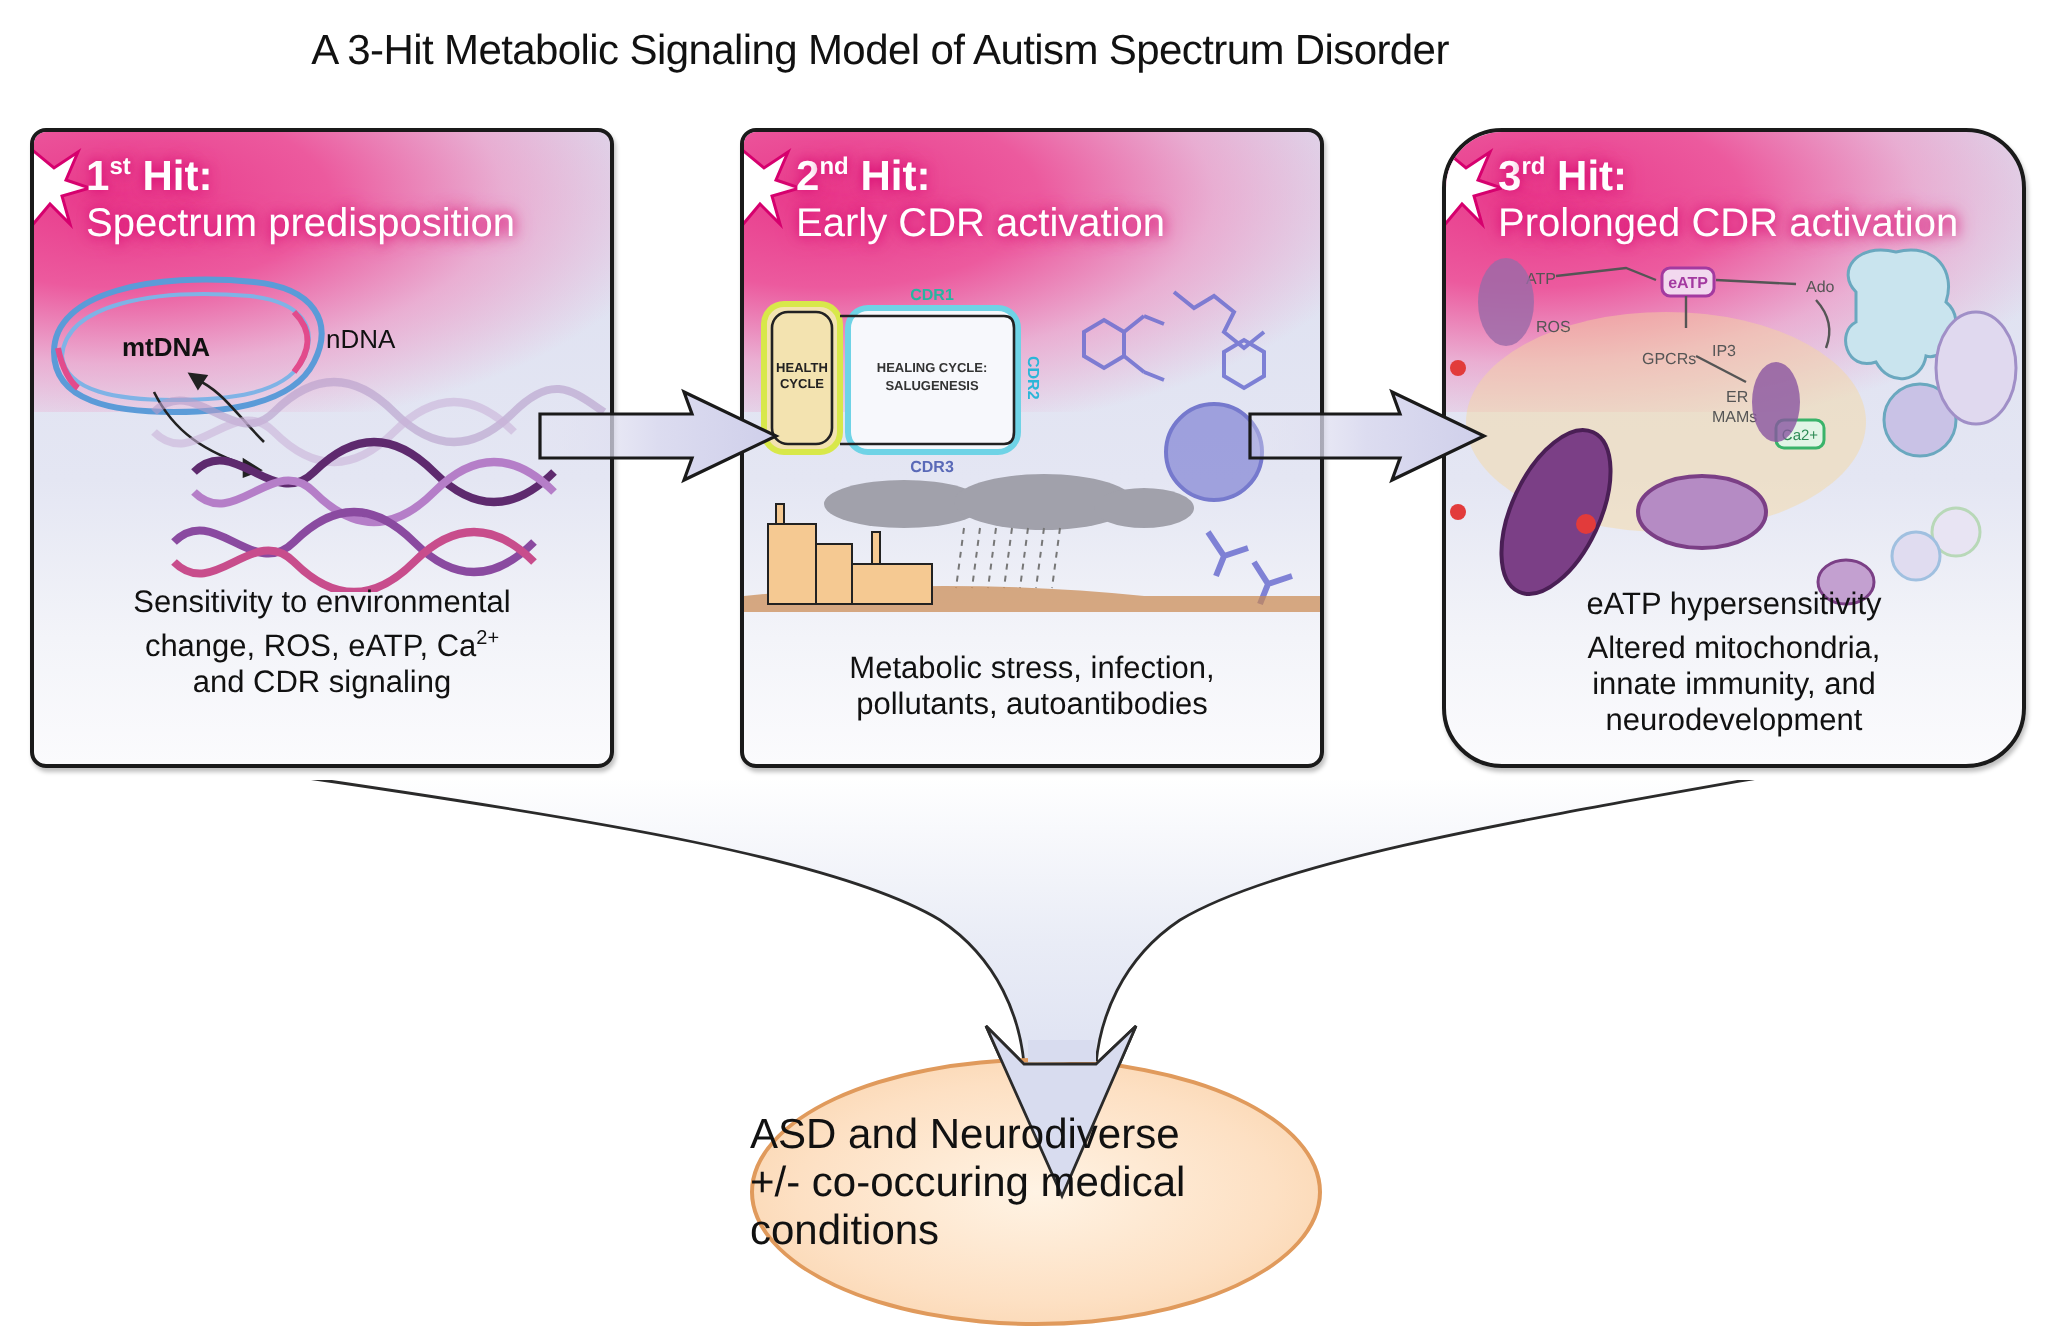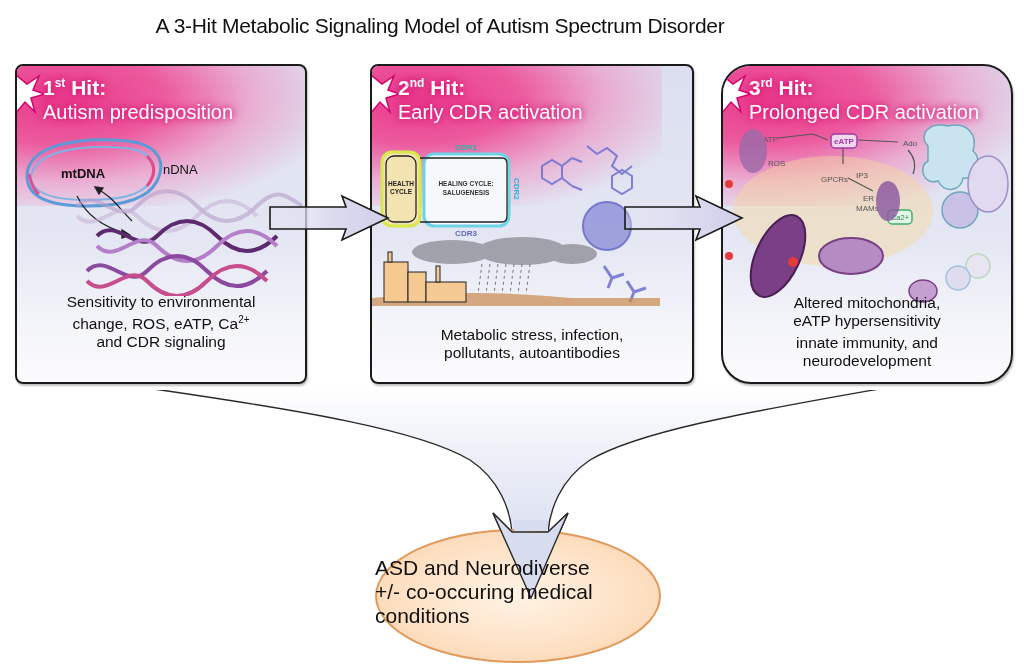--- a/index.html
+++ b/index.html
@@ -2,21 +2,21 @@
 <html><head>
 <meta charset="utf-8">
 <style>
   html,body{margin:0;padding:0;background:#fff;}
   body{width:1024px;height:667px;position:relative;overflow:hidden;font-family:"Liberation Sans",sans-serif;}
   .title{position:absolute;left:0;top:14px;width:880px;text-align:center;font-size:21px;color:#111;letter-spacing:-0.3px;}
   .panel{position:absolute;top:64px;width:288px;height:316px;border:2px solid #1a1a1a;border-radius:8px;overflow:hidden;
     background:linear-gradient(180deg,#dcdff0 0%,#e4e6f3 55%,#f3f4f9 80%,#fbfbfd 100%);box-shadow:1px 2px 2px rgba(0,0,0,0.25);}
   .panel .glow{position:absolute;left:-40px;top:-40px;width:330px;height:180px;
     background:radial-gradient(ellipse at 25% 40%,#e8388a 0%,#ec5a9e 30%,rgba(240,140,190,0.6) 55%,rgba(225,215,235,0) 80%);}
-  .p1{left:15px;} .p2{left:370px;padding-left:32px;} .p3{left:721px;border-radius:30px;}
+  .p1{left:15px;} .p2{left:370px;} .p3{left:721px;border-radius:30px;}
   .hit{position:absolute;left:26px;top:10px;color:#fff;font-weight:bold;font-size:21px;text-shadow:0 0 6px #d6006e,0 0 10px #e3388a;}
   .hit sup{font-size:12px;margin-top:46px;}
   .sub{position:absolute;left:26px;top:35px;color:#fff;font-size:20px;text-shadow:0 0 6px #d6006e,0 0 10px #e3388a;white-space:nowrap;}
   .burst{position:absolute;left:-2px;top:6px;}
   .caption{position:absolute;left:0;width:100%;text-align:center;font-size:15.5px;color:#111;line-height:18px;}
   .art{position:absolute;left:0;top:0;}
   .oval{position:absolute;left:375px;top:529px;width:282px;height:130px;border-radius:50%;
     background:radial-gradient(ellipse at center,#fff3e4 0%,#fde0c3 60%,#f8cfa5 100%);border:2px solid #e09a5c;}
   .oval-text{position:absolute;left:375px;top:556px;width:286px;text-align:left;font-size:21px;line-height:24px;color:#111;}
   .small{font-family:"Liberation Sans",sans-serif;font-weight:bold;}
@@ -51,21 +51,21 @@
 </div>
 
 <div class="panel p1">
   <div class="glow"></div>
   <svg class="burst" width="30" height="46" viewBox="0 0 30 46">
     <polygon points="0,2 12,12 24,4 18,18 30,22 16,26 20,40 10,30 0,42" fill="#fff" stroke="#d6006e" stroke-width="1.5"></polygon>
   </svg>
   <div class="hit">
     <span>1</span><sup>st</sup> <span>Hit:</span>
   </div>
-  <div class="sub">Autism predisposition</div>
+  <div class="sub">Spectrum predisposition</div>
 
   <svg class="art" width="288" height="230" style="top:0">
 
     <g fill="none" stroke-width="3">
       <path d="M10,110 C10,80 60,70 110,75 C140,78 150,95 140,115 C130,135 100,140 70,140 C40,140 10,135 10,110 Z" stroke="#5b9bd8"></path>
       <path d="M14,112 C16,86 60,78 108,82 C134,85 143,98 134,115 C124,131 98,134 70,134 C42,134 16,130 14,112 Z" stroke="#7fb3e6" stroke-width="2"></path>
       <path d="M130,90 C140,100 138,110 130,120" stroke="#e24b8c"></path>
       <path d="M12,108 C14,118 18,125 22,128" stroke="#e24b8c"></path>
     </g>
     <text x="44" y="112" font-size="13" font-weight="bold" fill="#111">mtDNA</text>
@@ -199,22 +199,22 @@
         <circle cx="6" cy="118" r="4"></circle>
     </g>
     <path d="M205,80 C195,70 205,55 225,60 C245,55 255,70 250,85 C262,95 250,115 240,112 C238,125 222,128 215,115 C200,120 195,100 205,95 Z" fill="#c9e4ee" stroke="#6aa8bf" stroke-width="1.5"></path>
     <circle cx="237" cy="144" r="18" fill="#c9c2e6" stroke="#6aa8bf" stroke-width="1.5"></circle>
     <ellipse cx="265" cy="118" rx="20" ry="28" fill="#e0d9ef" stroke="#a08fc7" stroke-width="1.5"></ellipse>
     <circle cx="255" cy="200" r="12" fill="#e8e4f3" stroke="#b8d8b8" stroke-width="1.5"></circle>
     <circle cx="235" cy="212" r="12" fill="#e0dcf0" stroke="#a0c0e0" stroke-width="1.5"></circle>
   </svg>
 
   <div class="caption" style="top:228px">
+    <div style="margin-bottom:4px">eATP hypersensitivity</div>
     <div>Altered mitochondria,</div>
-    <div style="margin-bottom:4px">eATP hypersensitivity</div>
     <div>innate immunity, and</div>
     <div>neurodevelopment</div>
   </div>
 </div>
 
 <svg class="art" width="1024" height="667" style="z-index:5;pointer-events:none">
   <defs>
     <linearGradient id="connG" x1="0" y1="0" x2="1" y2="0">
       <stop offset="0" stop-color="#e4e4f2" stop-opacity="0.3"></stop>
       <stop offset="0.5" stop-color="#dcdcf0"></stop>

